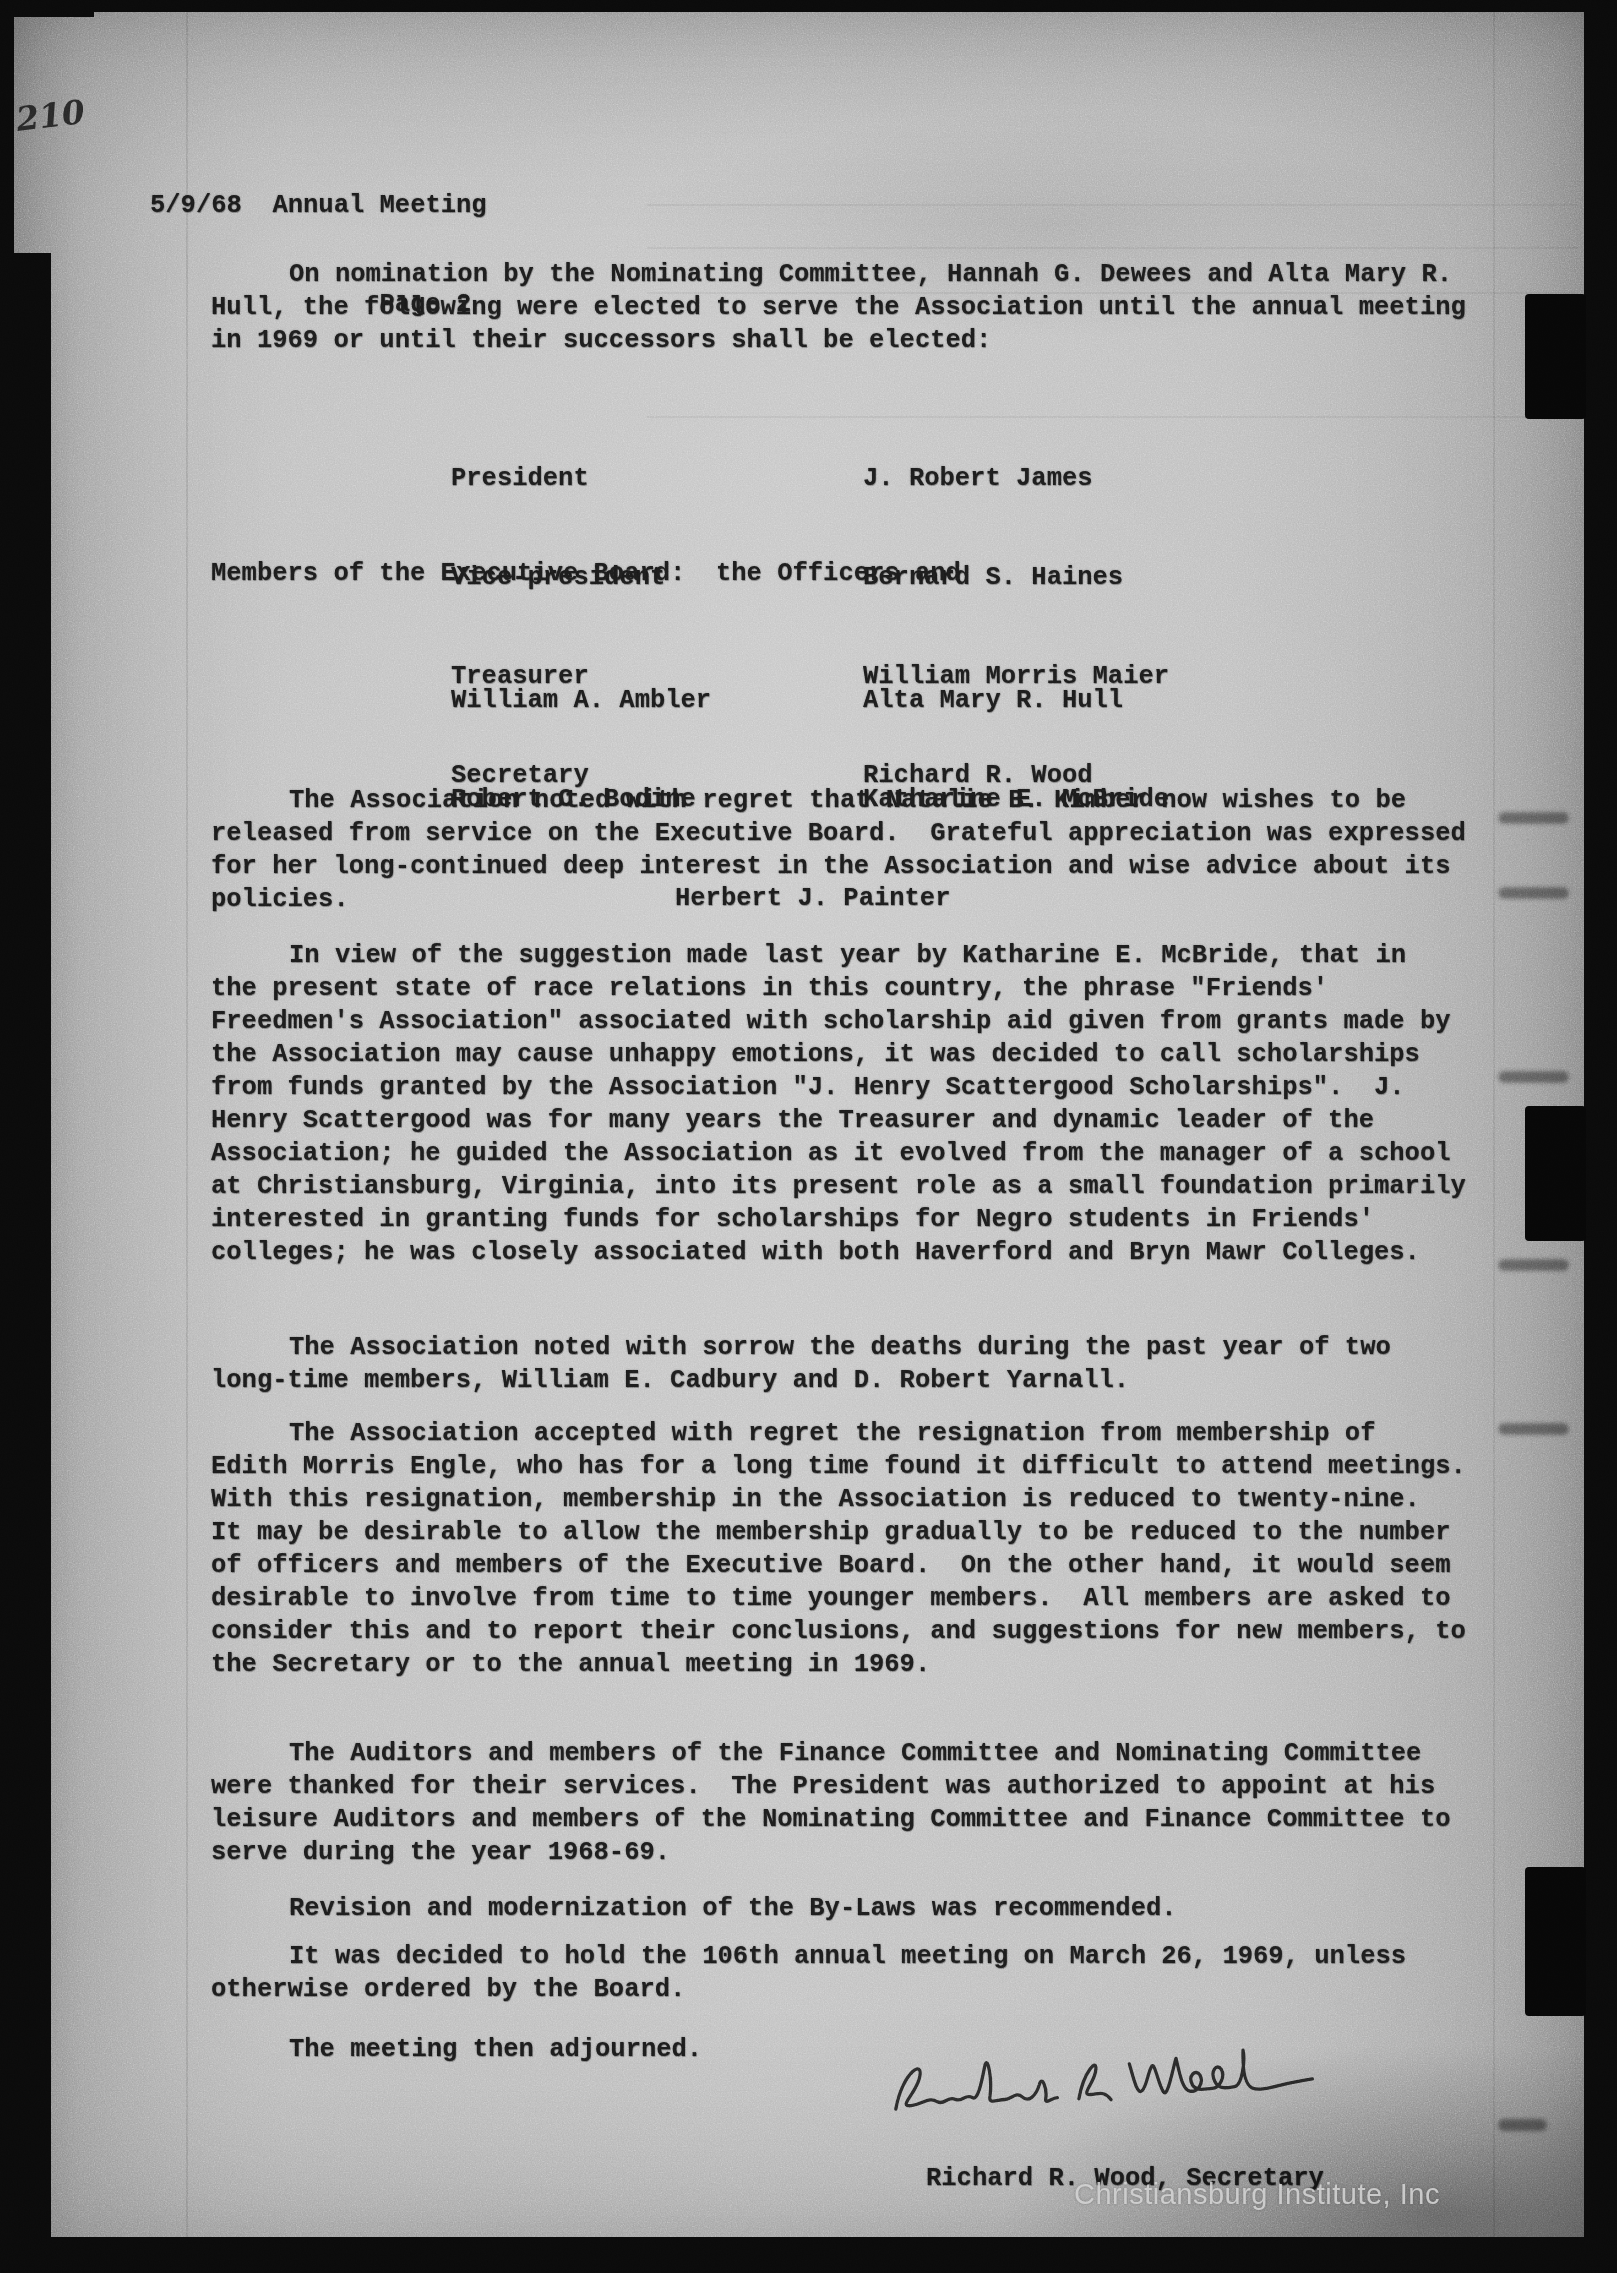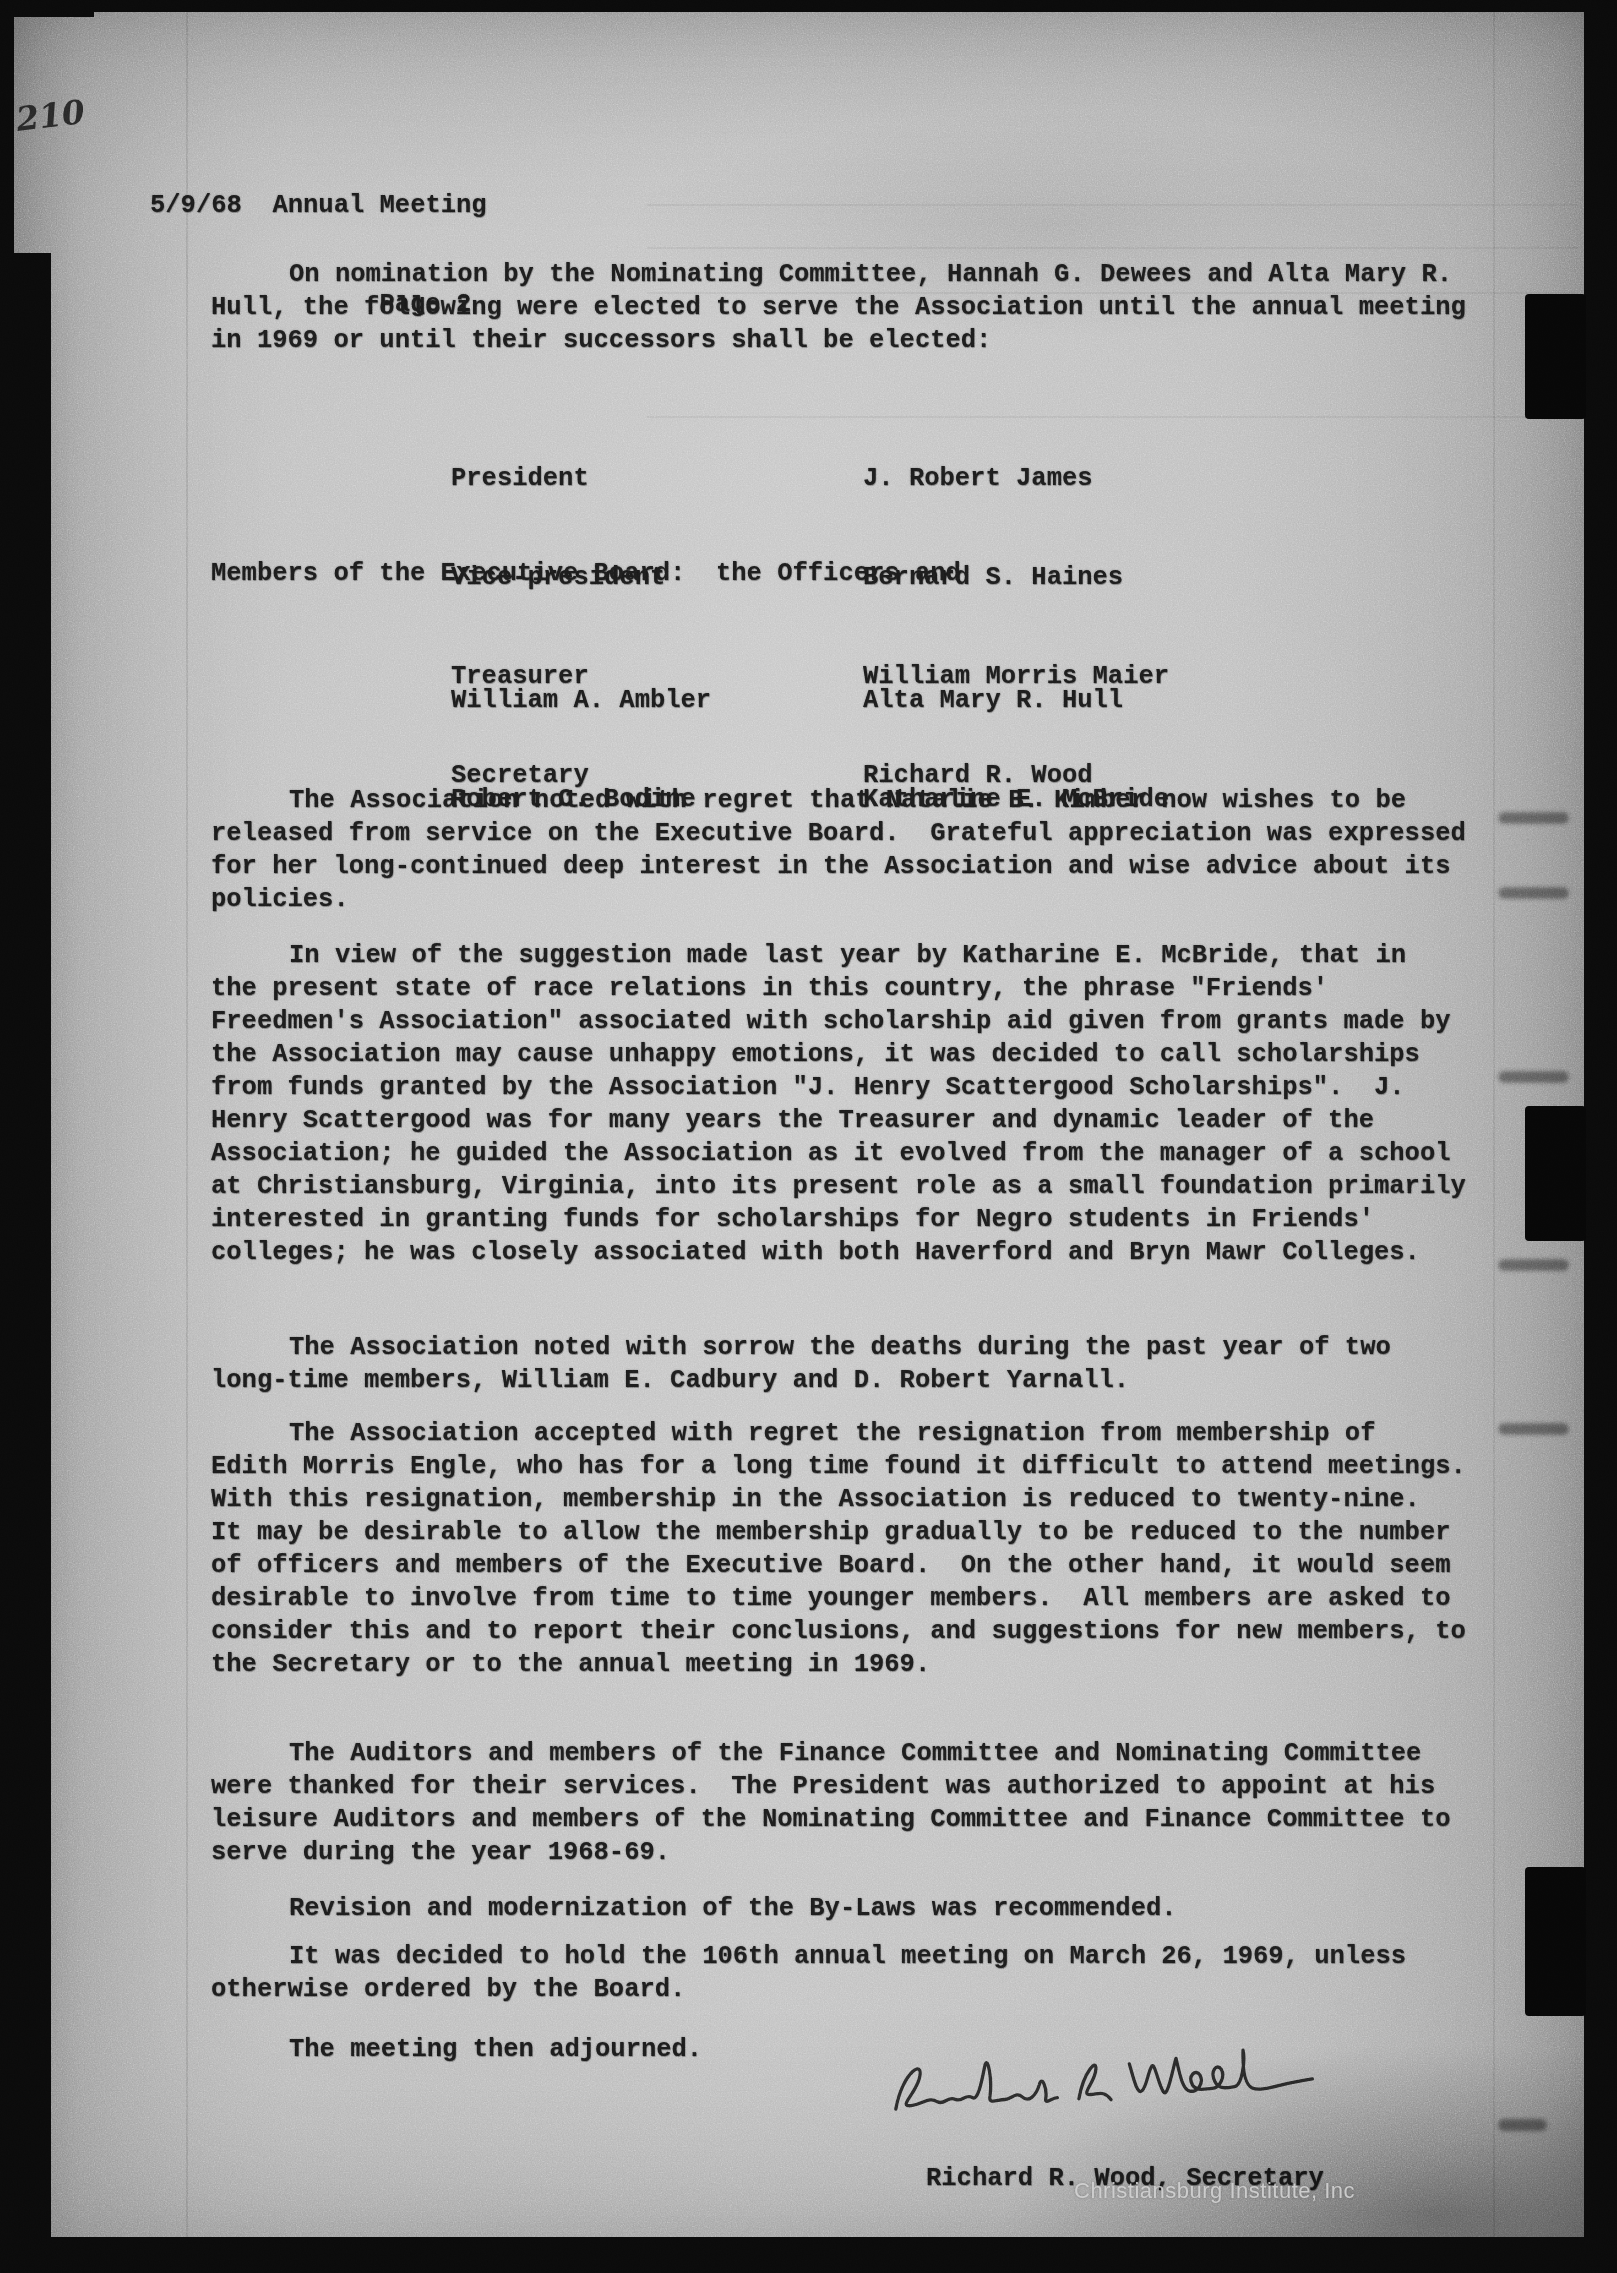--- a/index.html
+++ b/index.html
@@ -56,21 +56,21 @@
   .sm1{ top:812px; } .sm2{ top:887px; } .sm3{ top:1071px; }
   .sm4{ top:1259px; } .sm5{ top:1423px; } .sm6{ top:2119px; width:49px; }
   .shade-br{ position:absolute; right:0; bottom:17.6px; width:647px; height:225px; z-index:4; pointer-events:none;
              background:radial-gradient(ellipse at 72% 82%, rgba(0,0,0,0.34), transparent 66%); }
   .grain{ position:absolute; inset:0; z-index:7; mix-blend-mode:overlay; opacity:0.55; pointer-events:none; }
   .signature-svg{ position:absolute; left:882px; top:2045px; z-index:2; transform:rotate(-2deg); }
   .typed-sig{ position:absolute; left:926px; top:2162px; }
   .watermark{
     position:absolute; left:1074px; top:2178px; z-index:9;
     font-family:"Liberation Sans",sans-serif; font-weight:400;
-    font-size:22px; color:rgba(214,214,214,0.88); letter-spacing:0.5px;
+    font-size:29px; color:rgba(214,214,214,0.88); letter-spacing:0.5px;
     text-shadow:0 0 2.9px rgba(50,50,50,0.35); white-space:pre;
   }
 </style>
 </head>
 <body>
 
 <div class="page">
 
   <div class="bleed"></div>
   <div class="ghostline gl1"></div>
@@ -119,20 +119,21 @@
 
   <div class="block typed tbl" style="top:618px">
     <div class="row">
       <span>William A. Ambler</span>
       <span>Alta Mary R. Hull</span>
     </div>
     <div class="row">
       <span>Robert C. Bodine</span>
       <span>Katharine E. McBride</span>
     </div>
+    <div class="crow">Herbert J. Painter</div>
   </div>
 
   <p class="block typed indent" style="top:784px">The Association noted with regret that Natalie B. Kimber now wishes to be released from service on the Executive Board.  Grateful appreciation was expressed for her long-continued deep interest in the Association and wise advice about its policies.</p>
   <p class="block typed indent" style="top:939px">In view of the suggestion made last year by Katharine E. McBride, that in the present state of race relations in this country, the phrase "Friends' Freedmen's Association" associated with scholarship aid given from grants made by the Association may cause unhappy emotions, it was decided to call scholarships from funds granted by the Association "J. Henry Scattergood Scholarships".  J. Henry Scattergood was for many years the Treasurer and dynamic leader of the Association; he guided the Association as it evolved from the manager of a school at Christiansburg, Virginia, into its present role as a small foundation primarily interested in granting funds for scholarships for Negro students in Friends' colleges; he was closely associated with both Haverford and Bryn Mawr Colleges.</p>
   <p class="block typed indent" style="top:1331px">The Association noted with sorrow the deaths during the past year of two long-time members, William E. Cadbury and D. Robert Yarnall.</p>
   <p class="block typed indent" style="top:1417px">The Association accepted with regret the resignation from membership of Edith Morris Engle, who has for a long time found it difficult to attend meetings.  With this resignation, membership in the Association is reduced to twenty-nine.  It may be desirable to allow the membership gradually to be reduced to the number of officers and members of the Executive Board.  On the other hand, it would seem desirable to involve from time to time younger members.  All members are asked to consider this and to report their conclusions, and suggestions for new members, to the Secretary or to the annual meeting in 1969.</p>
   <p class="block typed indent" style="top:1737px">The Auditors and members of the Finance Committee and Nominating Committee were thanked for their services.  The President was authorized to appoint at his leisure Auditors and members of the Nominating Committee and Finance Committee to serve during the year 1968-69.</p>
   <p class="block typed indent" style="top:1892px">Revision and modernization of the By-Laws was recommended.</p>
   <p class="block typed indent" style="top:1940px">It was decided to hold the 106th annual meeting on March 26, 1969, unless otherwise ordered by the Board.</p>
   <p class="block typed indent" style="top:2033px">The meeting then adjourned.</p>

